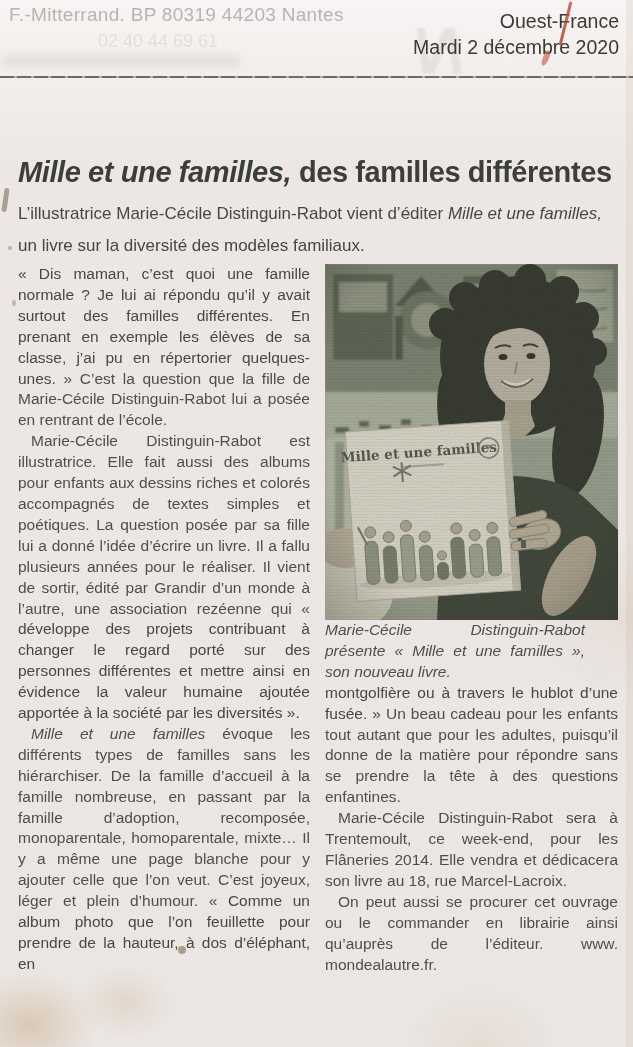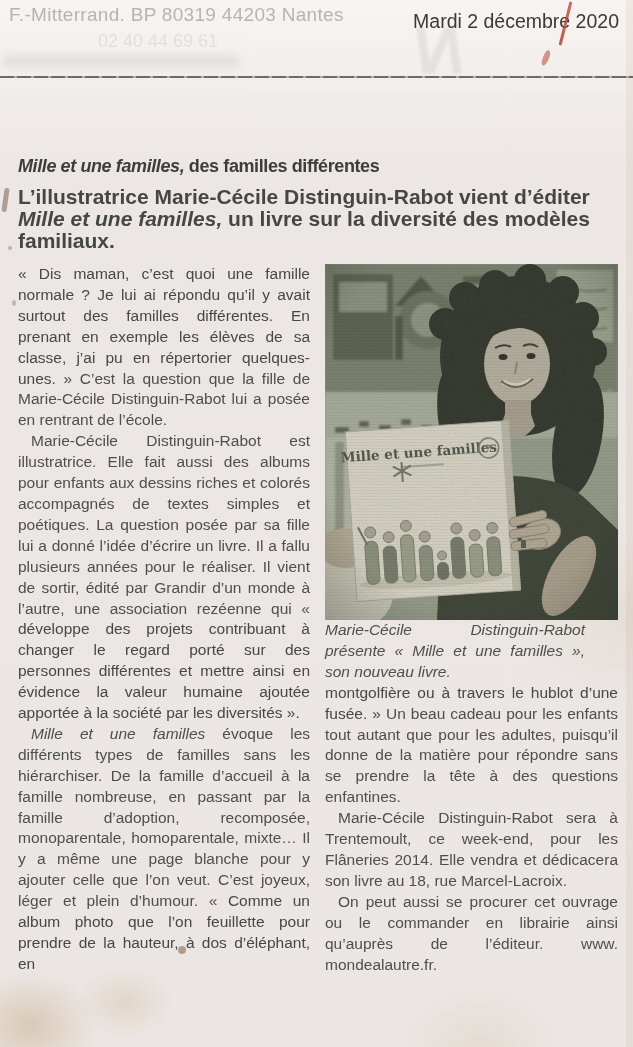--- a/index.html
+++ b/index.html
@@ -21,23 +21,23 @@
   .ghost-n{position:absolute;top:12px;left:415px;font-size:66px;font-weight:bold;color:#ccc6c3;opacity:.35;transform:scaleX(-1) skewX(-8deg);filter:blur(1.2px);}
   .masthead{position:absolute;top:8px;right:14px;text-align:right;font-size:19.5px;line-height:26px;color:#3a3a36;}
   .red-slash{position:absolute;top:1px;right:66px;width:3px;height:45px;border-radius:2px;opacity:.8;
              transform:rotate(14deg);background:linear-gradient(#c24a33,#a93a28);}
   .red-mark2{position:absolute;top:50px;right:84px;width:6px;height:16px;border-radius:50% 50% 60% 40%;
              opacity:.55;transform:rotate(20deg);background:#b94734;}
   .rule{position:absolute;top:76px;left:0;width:633px;height:2px;opacity:.85;
         background:repeating-linear-gradient(90deg,#55544e 0 14px, rgba(85,84,78,.5) 14px 17px);}
   
   .headline{position:absolute;left:18px;top:156px;width:602px;}
-  .headline h1{margin:0;font-size:18px;letter-spacing:-.4px;font-weight:bold;color:#3c3f38;}
+  .headline h1{margin:0;font-size:29px;letter-spacing:-.4px;font-weight:bold;color:#3c3f38;}
   .headline h1 em{font-style:italic;}
-  .standfirst{margin:9px 0 0 0;font-size:21px;line-height:22px;color:#454841;width:585px;font-weight:bold;}
+  .standfirst{margin:9px 0 0 0;font-size:17px;line-height:32px;color:#454841;width:585px;}
   .standfirst em{font-style:italic;}
   
   .col{position:absolute;top:264px;}
   .col-left{left:18px;width:292px;}
   .col-right{left:325px;width:293px;}
   .col p{margin:0;font-size:15.5px;line-height:20.9px;text-align:justify;color:#4d5048;}
   .col p.indent{text-indent:13px;}
   .col b{font-weight:400;color:#45493f;}
   .col em{font-style:italic;}
   
@@ -59,20 +59,21 @@
 <body>
 
 <div class="page">
 
   <div class="address">F.-Mitterrand. BP 80319 44203 Nantes</div>
   <div class="address-ghost">02 40 44 69 61</div>
   <div class="address-blur"></div>
   <div class="ghost-n">N</div>
 
   <div class="masthead">
+    <div>Ouest-France</div>
     <div>Mardi 2 décembre 2020</div>
   </div>
   <div class="red-slash"></div>
   <div class="red-mark2"></div>
   <div class="rule"></div>
 
   <div class="headline">
     <h1><em>Mille et une familles,</em><span> des familles différentes</span></h1>
     <p class="standfirst"><span>L’illustratrice Marie-Cécile Distinguin-Rabot vient d’éditer </span><em>Mille et une familles,</em><span> un livre sur la diversité des modèles familiaux.</span></p>
   </div>

